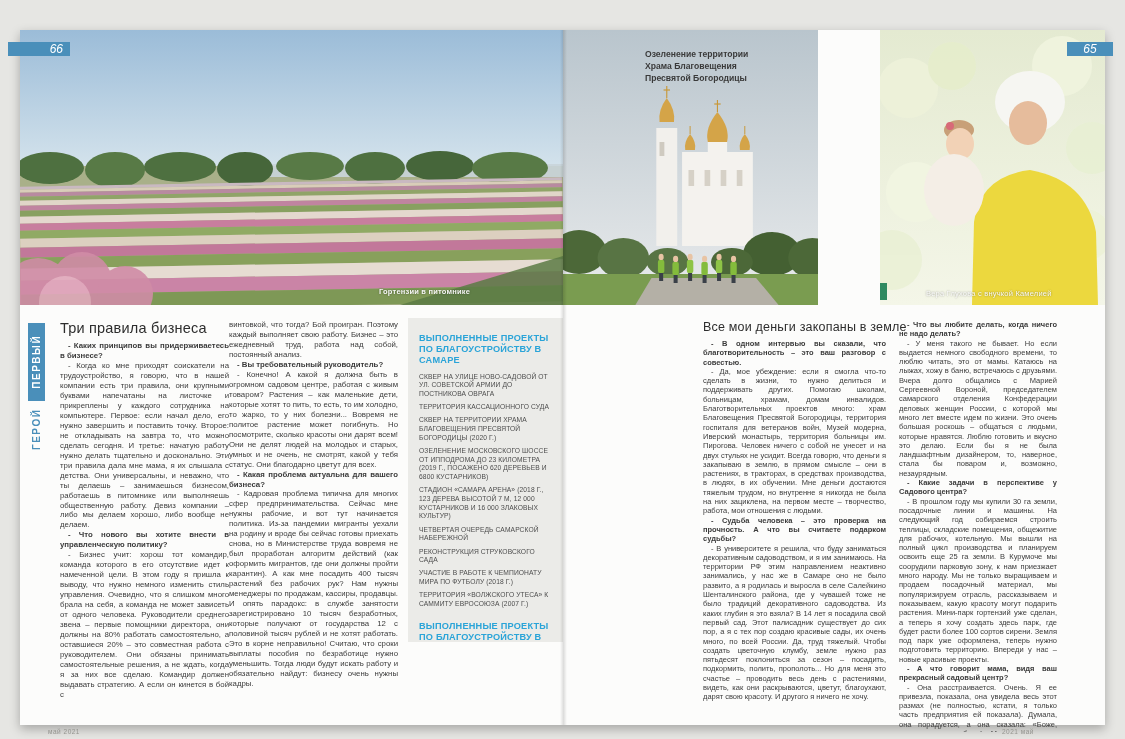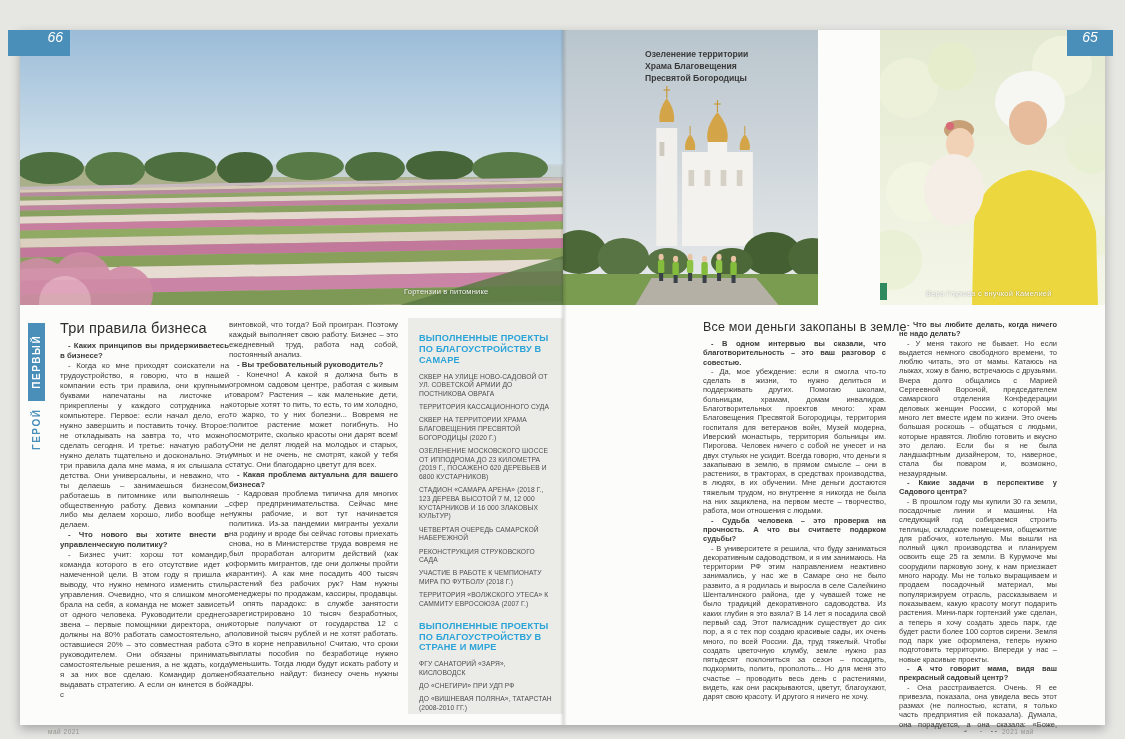--- a/index.html
+++ b/index.html
@@ -21,31 +21,31 @@
   
   .photo { position:absolute; top:0; height:275px; overflow:hidden; }
   #photo-field    { left:0;     width:543px; }
   #photo-church   { left:543px; width:255px; }
   #photo-portrait { left:860px; width:225px; }
   .photo svg { display:block; width:100%; height:100%; }
   .caption-light {
     position:absolute; color:rgba(255,255,255,.95); font-size:7.5px;
     text-shadow:0 0 2px rgba(0,0,0,.45); letter-spacing:.2px;
   }
-  #field-caption    { left:384px; top:257px; }
+  #field-caption    { left:359px; top:257px;font-weight:bold; }
   #portrait-caption { left:46px;  top:259px; }
   #church-caption {
     position:absolute; left:82px; top:18px; font-weight:bold; font-size:8.6px;
     line-height:1.4; color:#3a3a3a; white-space:pre-line;
   }
   .photo-tag { position:absolute; left:0; top:253px; width:7px; height:17px; background:#2f8a60; }
   
   .pagenum {
-    position:absolute; top:0; height:26px; line-height:14px; z-index:6;
-    background:#4a8fba; color:#fff; font-style:italic; font-size:14px; padding:0 7px;
+    position:absolute; top:12px; height:14px; line-height:14px; z-index:6;
+    background:#4a8fba; color:#fff; font-style:italic; font-size:12px; padding:0 7px;
   }
   #pagenum-left  { left:-12px; width:48px; text-align:right; }
   #pagenum-right { right:-8px; width:32px; text-align:center; }
   
   #side-label {
     position:absolute; left:8px; top:428px; transform:rotate(-90deg);
     transform-origin:0 0; display:flex; align-items:center;
     font-size:10px; font-weight:bold; letter-spacing:1.5px; white-space:nowrap;
   }
   .side-word1 { color:#4a8fba; padding:3px 8px; }
@@ -61,21 +61,21 @@
   #right-article p { font-size:7.5px; line-height:1.24; color:#3b3b3b; }
   .article p.q { font-weight:bold; }
   .article p.cont { text-indent:0; }
   .article-title {
     font-weight:normal; color:#2d2d2d; margin:0 0 5px 0; letter-spacing:.2px;
   }
   #left-article .article-title  { font-size:14.5px; }
   #right-article .article-title { font-size:12.5px; white-space:nowrap; }
   
   #projects-panel {
-    position:absolute; left:388px; top:288px; width:155px; height:396px;
+    position:absolute; left:388px; top:288px; width:155px; height:324px;
     background:#ebebe8; box-sizing:border-box; padding:15px 11px 10px 11px; overflow:hidden;
   }
   .panel-title {
     color:#2aa4d8; font-weight:bold; font-size:9.2px; line-height:1.18;
     margin:0 0 7px 0; letter-spacing:.2px;
   }
   .panel-title.second { margin-top:12px; }
   .panel-list p {
     font-size:6.7px; line-height:1.3; color:#4c4c4c; margin:0 0 4.5px 0;
     text-align:left; letter-spacing:.1px;

